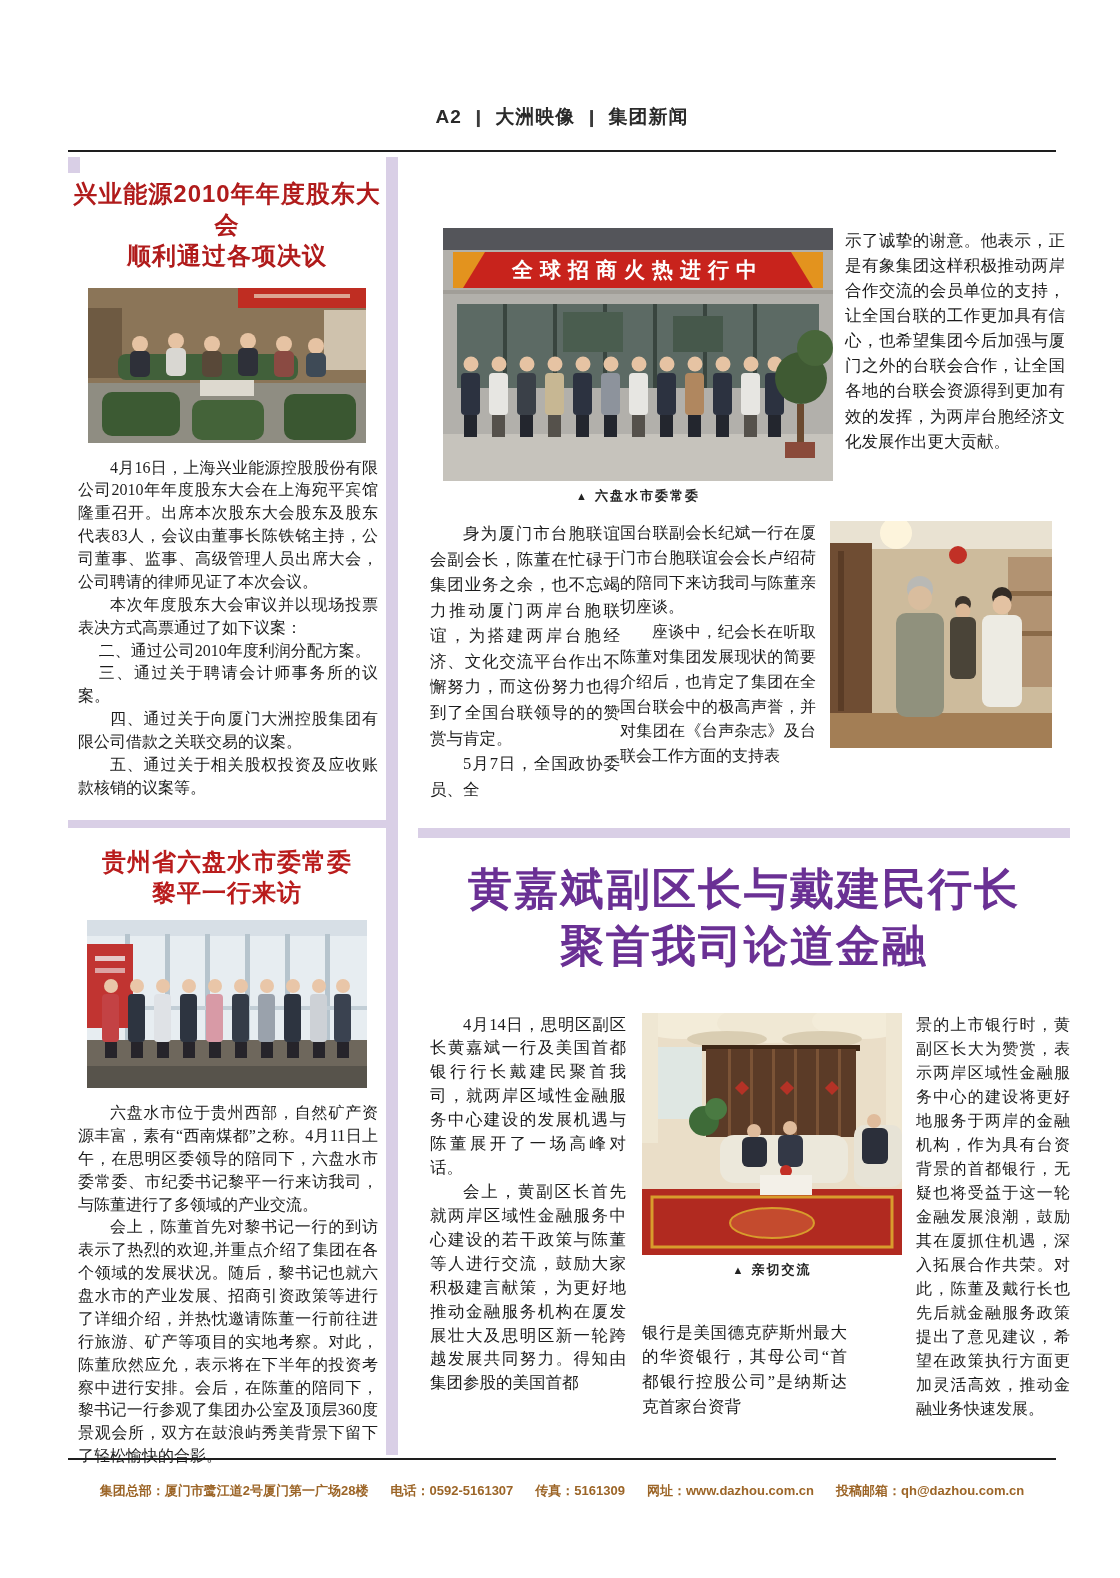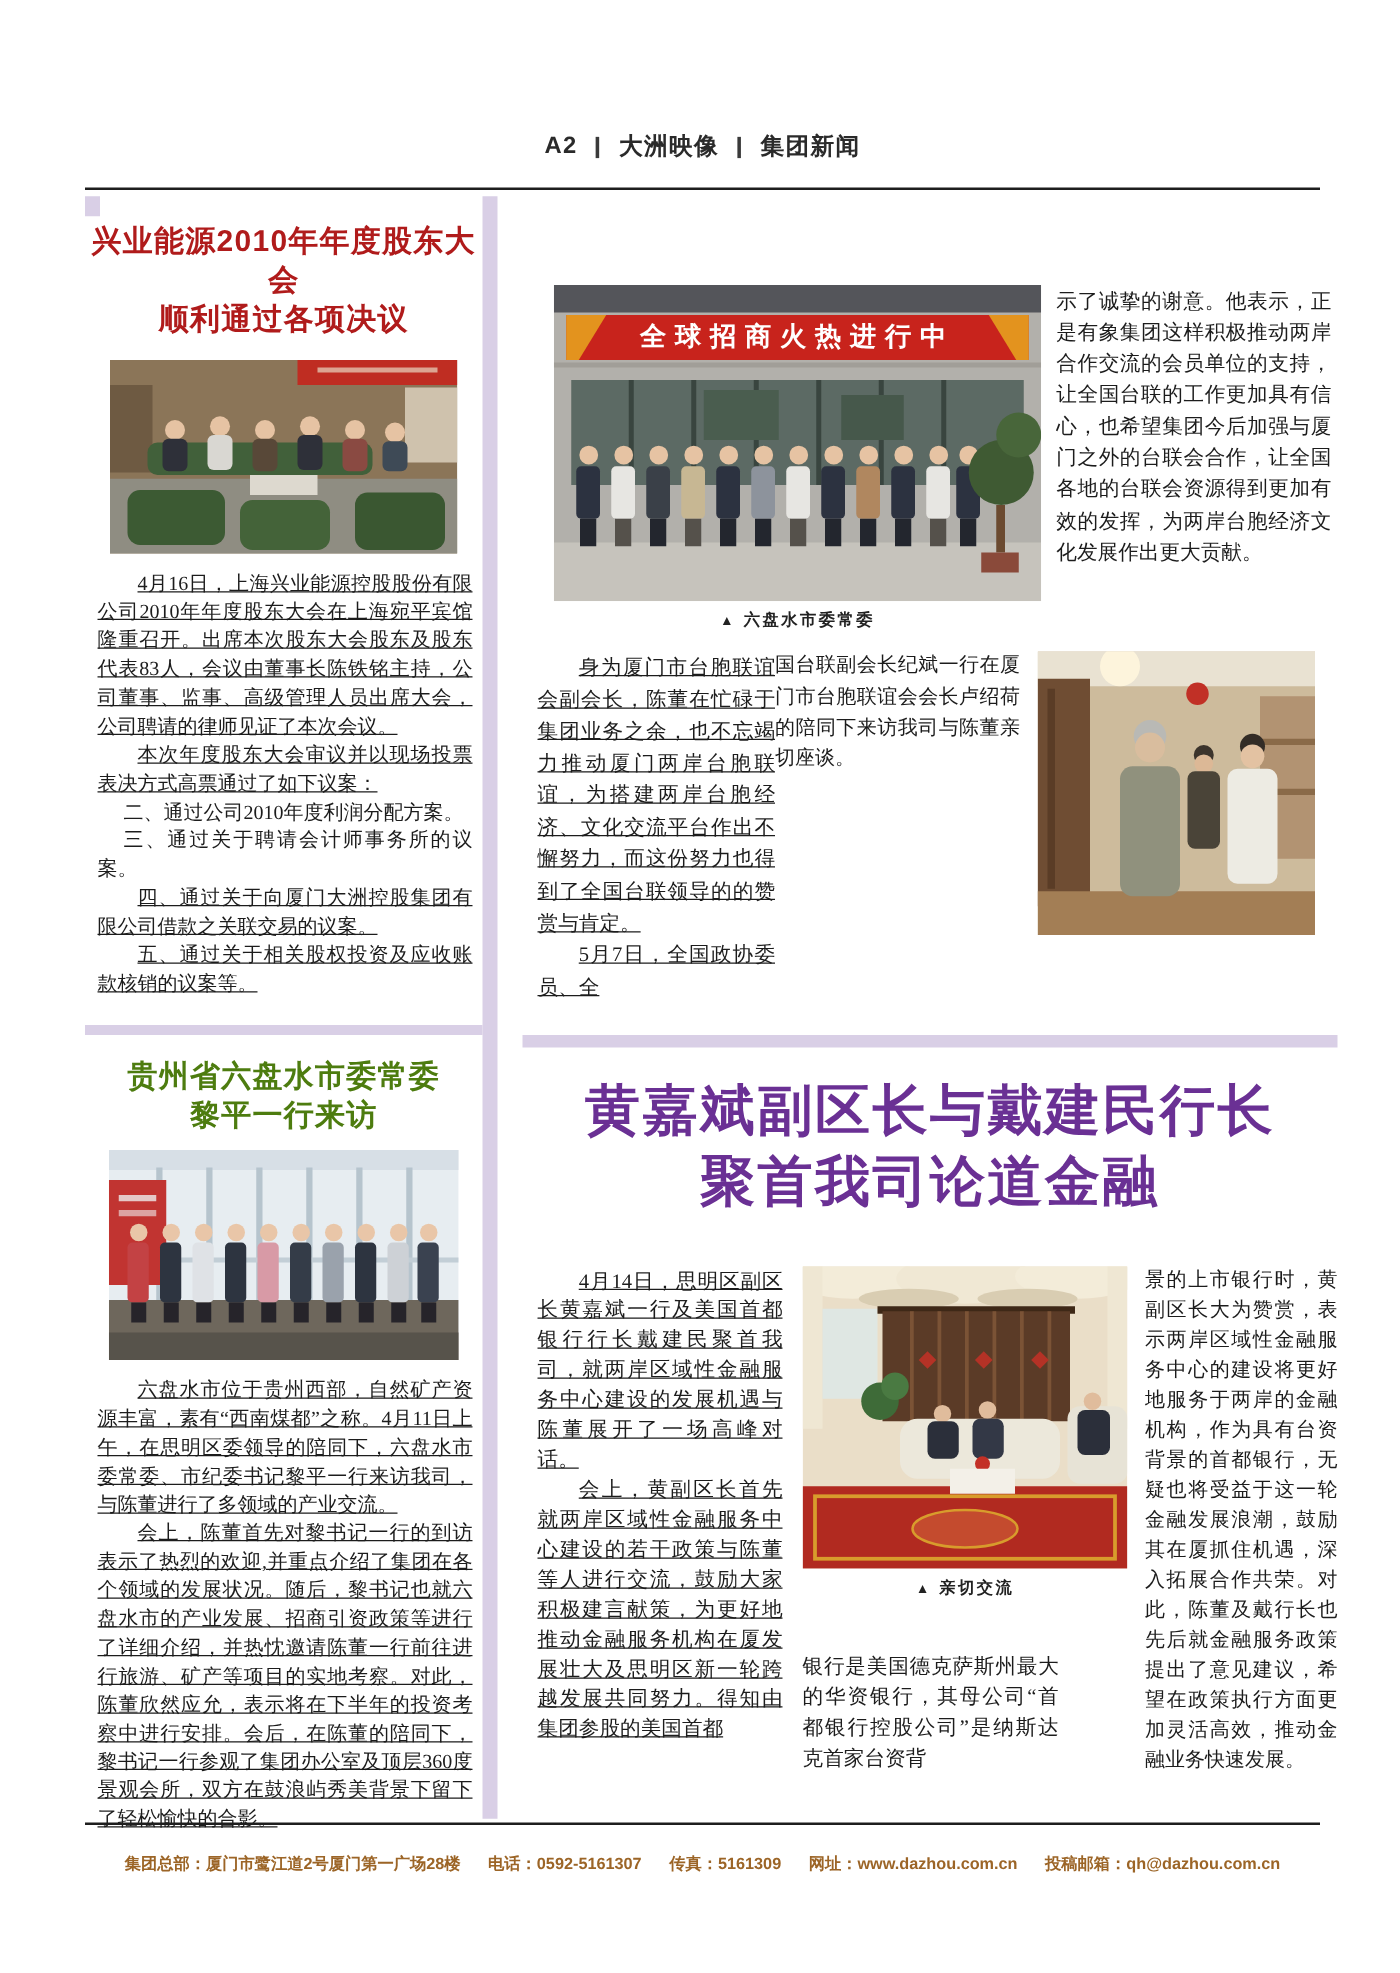--- a/index.html
+++ b/index.html
@@ -13,28 +13,28 @@
   .rule{position:absolute;left:68px;width:988px;height:2px;background:#1e1e1e;}
   .rule.top{top:150px;}
   .rule.bottom{top:1458px;}
   .corner{position:absolute;left:68px;top:157px;width:12px;height:16px;background:#d9cfe6;}
   .vbar{position:absolute;left:386px;top:157px;width:12px;height:1298px;background:#d9cfe6;}
   
   .leftcol{position:absolute;left:68px;top:170px;width:318px;}
   .ltitle{font-family:"Liberation Sans","DejaVu Sans",sans-serif;font-weight:bold;text-align:center;
           font-size:24px;line-height:1.3;letter-spacing:1px;margin-top:8px;}
   .ltitle.red{color:#b01b1b;}
-  .ltitle.orange{color:#4d7c0f;}
+  .ltitle.orange{color:#b91c1c;}
   .photo{position:relative;overflow:hidden;}
   .photo svg{display:block;}
   .photoA{width:278px;height:155px;margin:16px auto 0;}
   .photoB{width:280px;height:168px;margin:12px auto 0;}
   .lbody{margin:14px 8px 0 10px;font-size:16px;line-height:1.43;text-align:justify;}
   .lbody p{margin:0;}
-  .indent2{text-indent:2em;text-decoration:underline;}
+  .indent2{text-indent:2em;}
   .indent1{text-indent:1.3em;}
   .hbar{height:8px;background:#d9cfe6;margin-top:20px;}
   .hbar2{height:10px;background:#d9cfe6;margin-top:26px;}
   
   .rightsec{position:absolute;left:418px;top:176px;width:652px;}
   .rtitle{font-family:"Liberation Sans","DejaVu Sans",sans-serif;font-weight:bold;text-align:center;
           line-height:1.3;letter-spacing:2px;}
   .rtitle.amber{color:#cf8a10;font-size:36px;margin-top:16px;}
   .rtitle.purple{color:#6a3094;font-size:44px;margin-top:22px;}
   .row{display:flex;}
@@ -267,20 +267,21 @@
       <span class="tri">▲</span><span>六盘水市委常委</span>
     </div>
 
     <div class="row row2">
       <div class="col-a">
         <p class="indent2">身为厦门市台胞联谊会副会长，陈董在忙碌于集团业务之余，也不忘竭力推动厦门两岸台胞联谊，为搭建两岸台胞经济、文化交流平台作出不懈努力，而这份努力也得到了全国台联领导的的赞赏与肯定。</p>
         <p class="indent2">5月7日，全国政协委员、全</p>
       </div>
       <div class="col-b">
         <p>国台联副会长纪斌一行在厦门市台胞联谊会会长卢绍荷的陪同下来访我司与陈董亲切座谈。</p>
+        <p class="indent2">座谈中，纪会长在听取陈董对集团发展现状的简要介绍后，也肯定了集团在全国台联会中的极高声誉，并对集团在《台声杂志》及台联会工作方面的支持表</p>
       </div>
       <div class="photo photoD">
         <svg viewBox="0 0 222 227" width="222" height="227">
           <rect width="222" height="227" fill="#cdbb9c"></rect>
           <rect width="222" height="28" fill="#e9e2d2"></rect>
           <circle cx="66" cy="12" r="16" fill="#fff6dd" opacity=".9"></circle>
           <rect x="0" y="22" width="42" height="182" fill="#6f4d33"></rect>
           <rect x="8" y="30" width="6" height="160" fill="#5a3c26"></rect>
           <rect x="178" y="36" width="44" height="130" fill="#b29372"></rect>
           <rect x="178" y="70" width="44" height="5" fill="#8a6a48"></rect>

